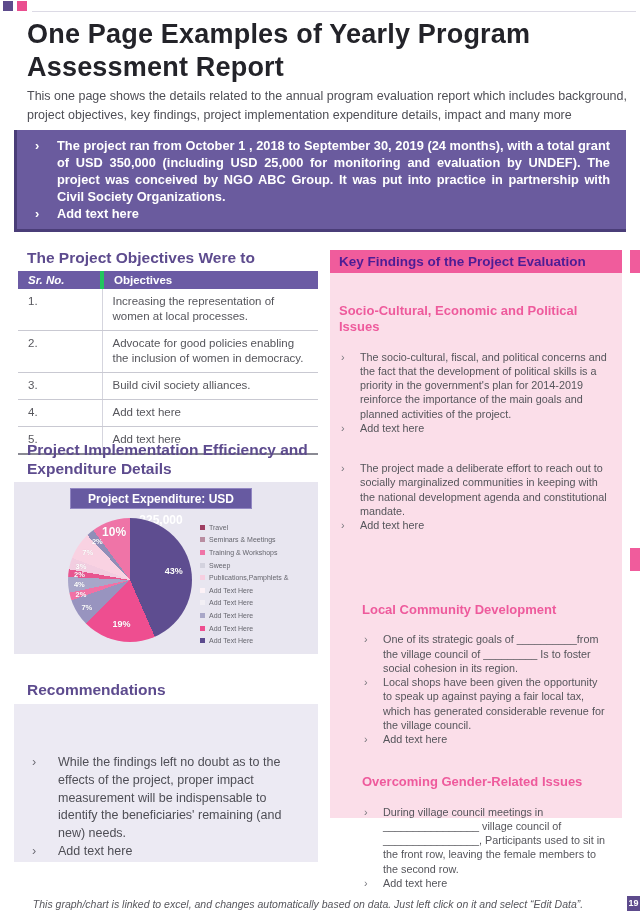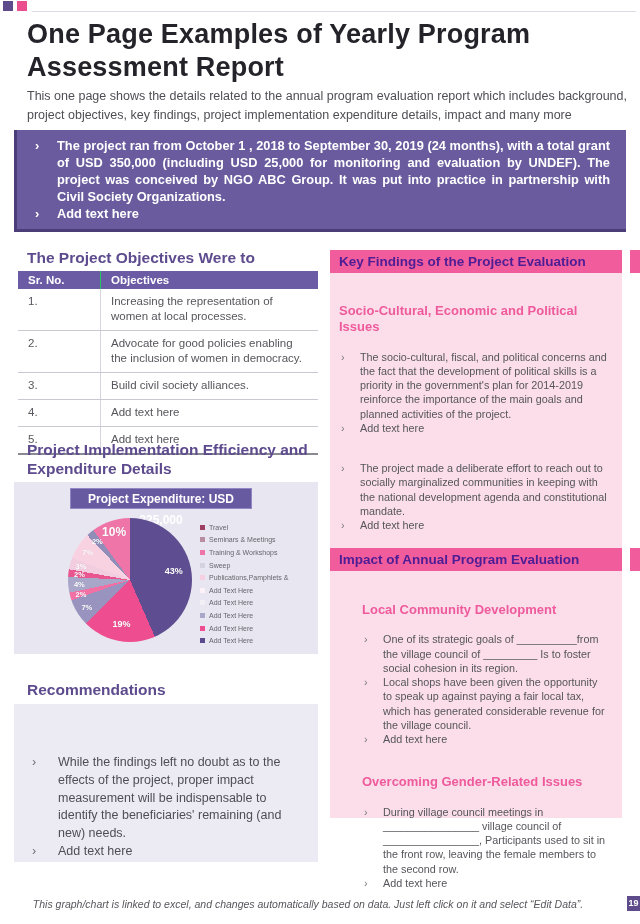--- a/index.html
+++ b/index.html
@@ -23,21 +23,21 @@
   .hbox li{display:flex;font-size:12.8px;font-weight:bold;line-height:1.33;}
   .hbox .mk{width:22px;flex:0 0 22px;text-align:left;padding-left:6px;}
   .hbox .tx{flex:1;text-align:justify;}
   
   .h2{position:absolute;left:27px;font-size:15.5px;font-weight:bold;color:#5d4b8e;line-height:1.22;}
   
   .objtable{position:absolute;left:18px;top:271px;width:300px;border-collapse:collapse;
             font-size:11.5px;color:#56565c;border-bottom:2px solid #8a8a94;}
   .objtable th{background:#6b5ba4;color:#fff;text-align:left;font-size:11.5px;font-weight:bold;
                padding:3px 10px;}
-  .objtable th:first-child{width:62px;border-right:1px solid #22c55e;}
+  .objtable th:first-child{width:62px;border-right:4px solid #22c55e;font-style:italic;}
   .objtable td{padding:5px 10px 6px 10px;border-bottom:1px solid #c9c9d2;vertical-align:top;
                line-height:1.3;}
   .objtable td:first-child{border-right:1px solid #d5d5de;}
   
   .exp-panel{position:absolute;left:14px;top:482px;width:304px;height:172px;background:#e8e6f0;}
   .banner{position:absolute;left:56px;top:6px;width:182px;height:21px;background:#675aa1;
           border:1px solid #9287c2;color:#fff;font-size:12px;font-weight:bold;text-align:center;
           line-height:21px;box-sizing:border-box;}
   .pie{position:absolute;left:54px;top:36px;width:124px;height:124px;border-radius:50%;}
   .pie .plabel{position:absolute;color:#fff;font-weight:bold;transform:translate(-50%,-50%);
@@ -229,21 +229,20 @@
                 <span class="tx">The project made a deliberate effort to reach out to socially marginalized communities in keeping with the national development agenda and constitutional mandate.</span>
               </li>
               <li>
                 <span class="mk">›</span>
                 <span class="tx">Add text here</span>
               </li>
             </ul>
           </div>
         </div>
 
-      <div class="pinkbar" style="top:275px;">Impact of Annual Program Evaluation</div>
 
       <div class="sect-body" style="top:329px;bottom:0;padding-left:32px;" id="impact-body">
           <div class="sect">
             <div class="sect-title">Local Community Development</div>
             <ul>
               <li>
                 <span class="mk">›</span>
                 <span class="tx">One of its strategic goals of __________from the village council of _________ Is to foster social cohesion in its region.</span>
               </li>
               <li>

